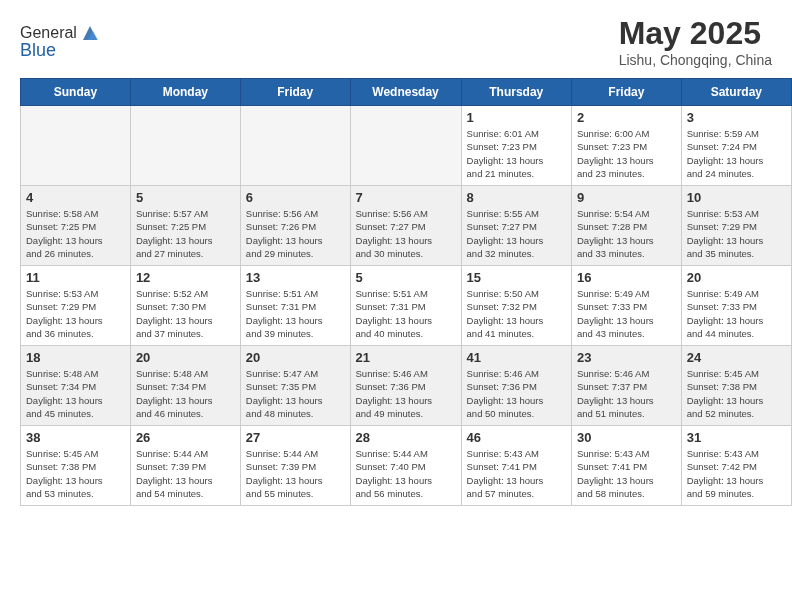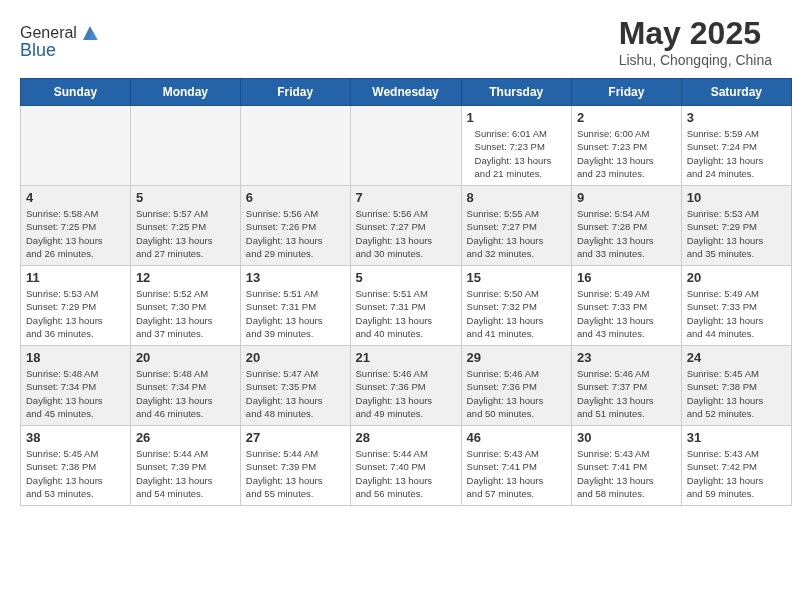--- a/index.html
+++ b/index.html
@@ -65,21 +65,21 @@
         </tr>
     </thead>
     <tbody id="calendar-body">
     <tr>
           <td class="day-cell empty"></td>
           <td class="day-cell empty"></td>
           <td class="day-cell empty"></td>
           <td class="day-cell empty"></td>
           <td class="day-cell">
             <div class="day-num">1</div>
-            <div class="day-info" style="white-space: pre-line; margin-left: 8px;">Sunrise: 6:01 AM
+            <div class="day-info" style="white-space: pre-line;">Sunrise: 6:01 AM
 Sunset: 7:23 PM
 Daylight: 13 hours
 and 21 minutes.</div>
           </td>
           <td class="day-cell">
             <div class="day-num">2</div>
             <div class="day-info" style="white-space: pre-line;">Sunrise: 6:00 AM
 Sunset: 7:23 PM
 Daylight: 13 hours
 and 23 minutes.</div>
@@ -217,21 +217,21 @@
 and 48 minutes.</div>
           </td>
           <td class="day-cell shaded">
             <div class="day-num">21</div>
             <div class="day-info" style="white-space: pre-line;">Sunrise: 5:46 AM
 Sunset: 7:36 PM
 Daylight: 13 hours
 and 49 minutes.</div>
           </td>
           <td class="day-cell shaded">
-            <div class="day-num">29</div>
+            <div class="day-num">41</div>
             <div class="day-info" style="white-space: pre-line;">Sunrise: 5:46 AM
 Sunset: 7:36 PM
 Daylight: 13 hours
 and 50 minutes.</div>
           </td>
           <td class="day-cell shaded">
             <div class="day-num">23</div>
             <div class="day-info" style="white-space: pre-line;">Sunrise: 5:46 AM
 Sunset: 7:37 PM
 Daylight: 13 hours

